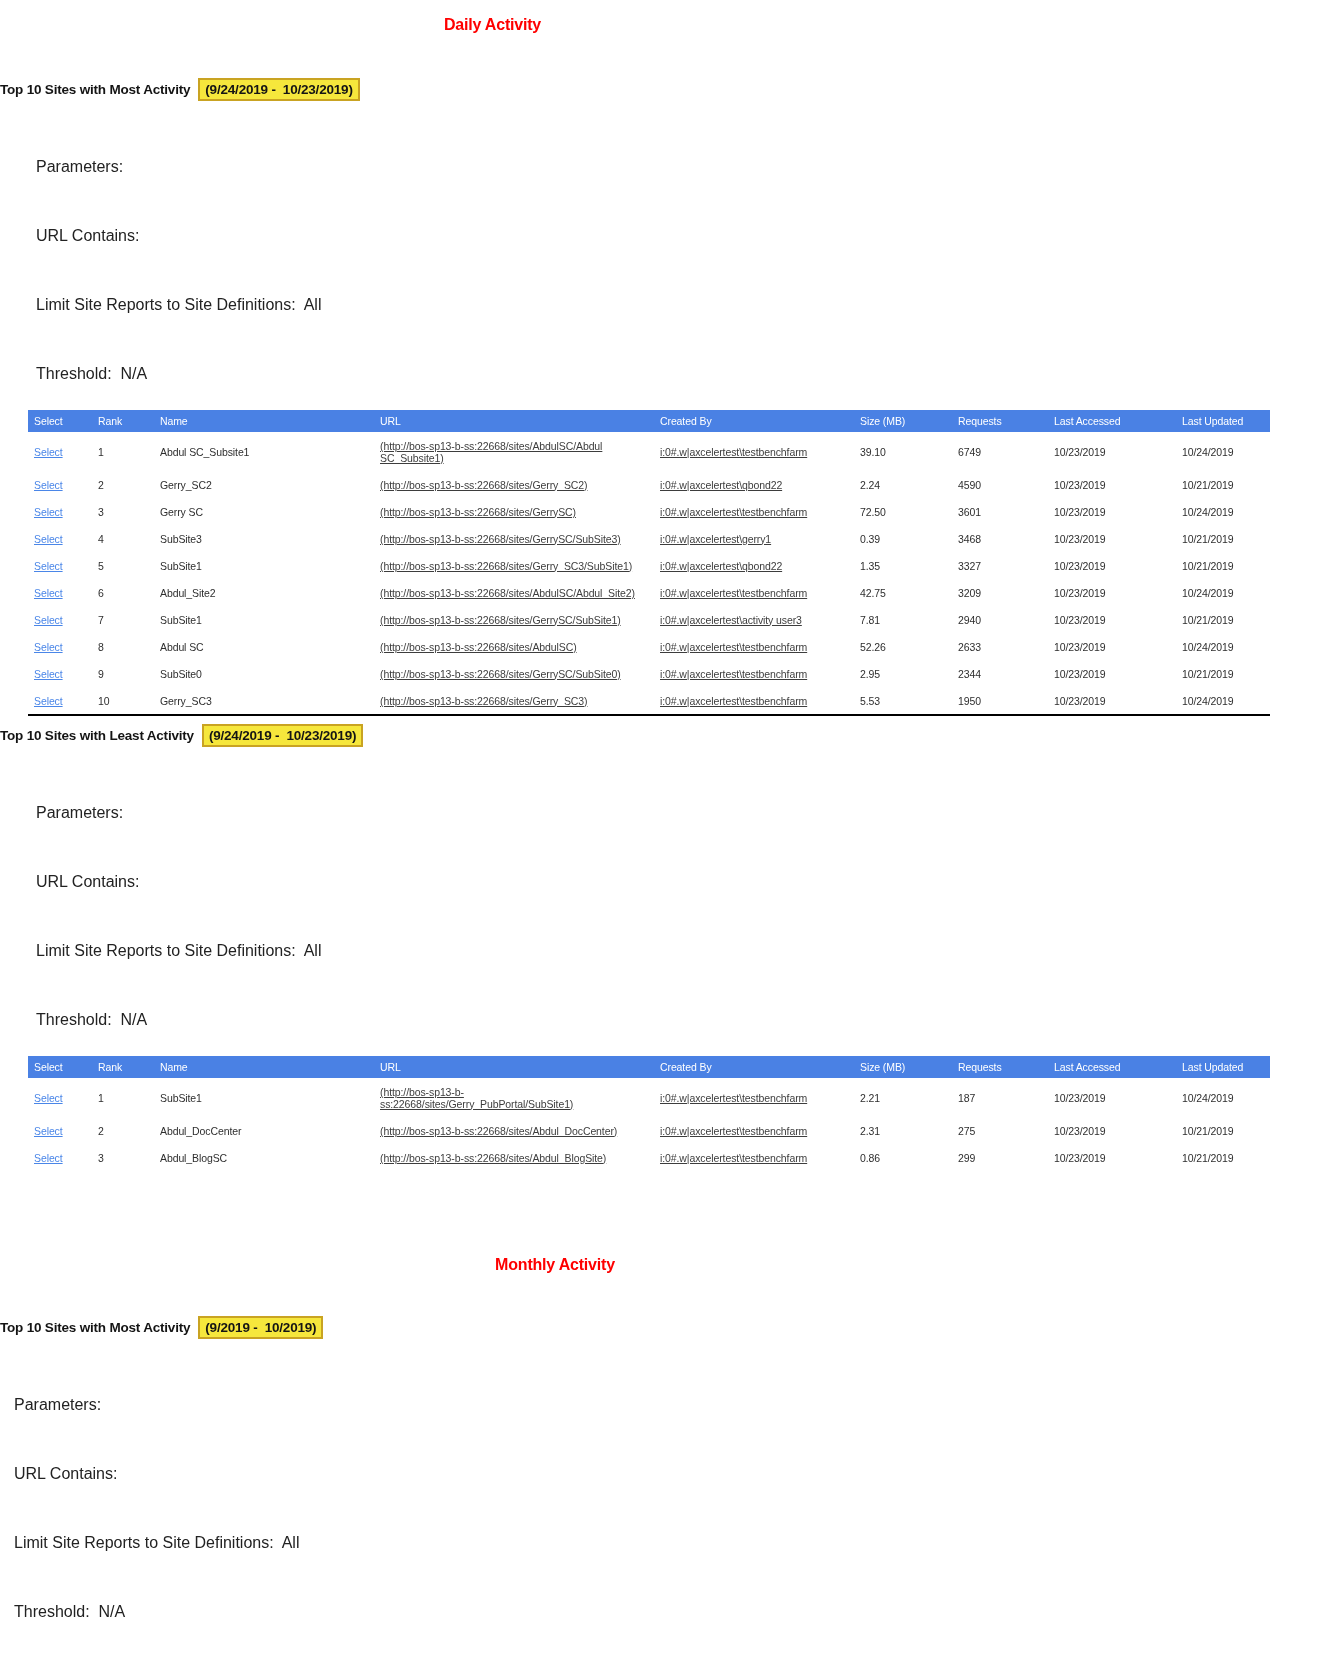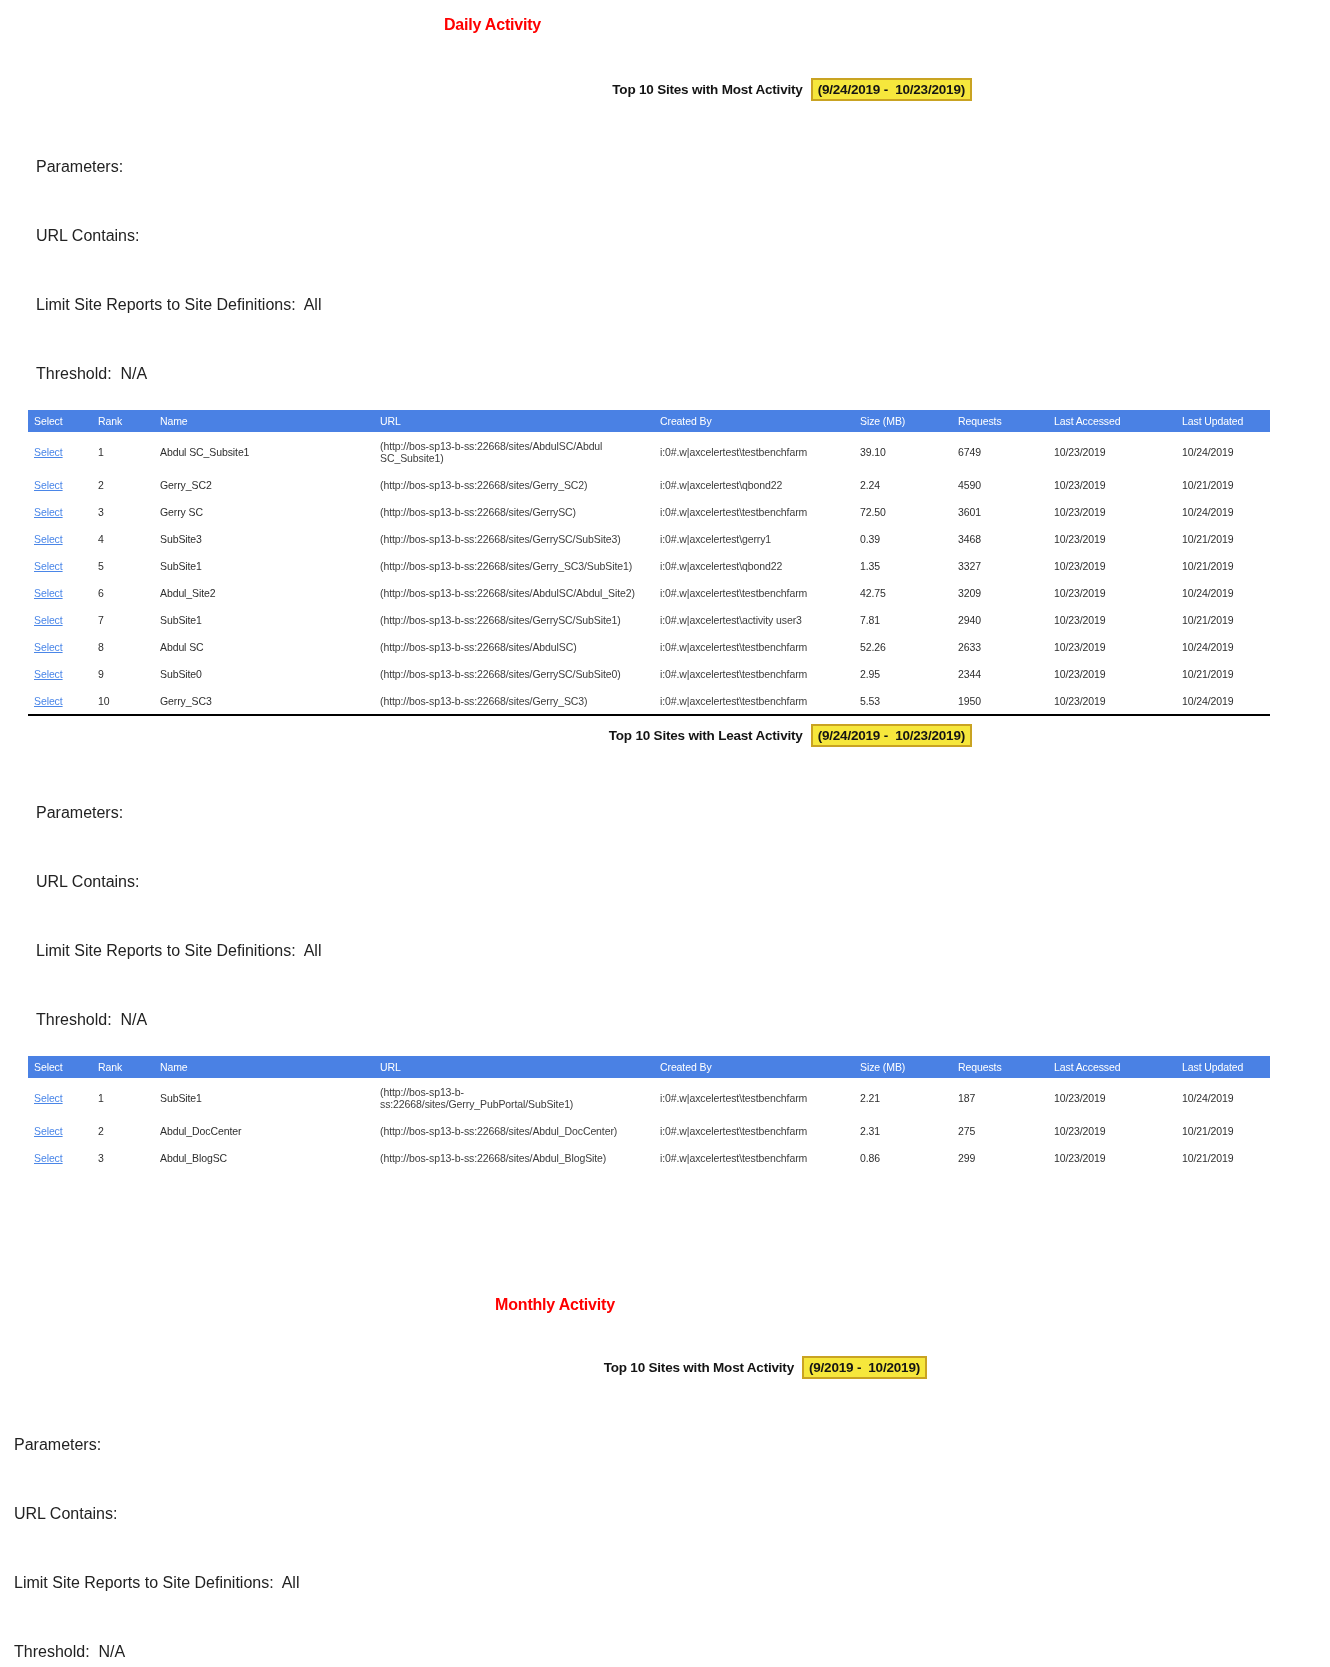--- a/index.html
+++ b/index.html
@@ -2,23 +2,23 @@
 <html><head>
 <meta charset="utf-8">
 <style>
   html,body{margin:0;padding:0;}
   body{
     width:1330px;height:1667px;overflow:hidden;background:#fff;
     font-family:"Liberation Sans",sans-serif;color:#303030;
   }
   .title-wrap{text-align:center;}
   .daily-title-wrap{width:985px;padding-top:16px;}
-  .monthly-title-wrap{width:1110px;margin-top:106px;}
+  .monthly-title-wrap{width:1110px;margin-top:66px;}
   .page-title{font-size:16px;font-weight:bold;color:#fe0000;letter-spacing:-0.2px;}
-  .heading-wrap{text-align:right;margin-left:12px;}
+  .heading-wrap{text-align:left;}
   .heading-wrap-daily{width:960px;margin-top:44px;}
   .heading-wrap-daily.least{margin-top:8px;}
   .heading-wrap-monthly{width:915px;margin-top:42px;}
   .section-heading{font-size:13.5px;font-weight:bold;color:#141414;letter-spacing:-0.2px;}
   .date-highlight{
     background:#f6e73c;border:2px solid #c9a322;padding:2px 5px;
     margin-left:8px;white-space:pre;display:inline-block;
   }
   .params{font-size:16px;line-height:23px;white-space:pre-wrap;color:#222;}
   .params-daily{margin-left:36px;margin-top:8px;}
@@ -27,21 +27,21 @@
   .daily-table{margin-left:28px;width:1242px;}
   table.report th{
     background:#4a81e4;color:#fff;font-weight:normal;text-align:left;
     padding:5px 6px;font-size:10.5px;white-space:nowrap;overflow:hidden;
   }
   table.report td{
     padding:7.5px 6px;vertical-align:middle;overflow-wrap:break-word;color:#2e2e2e;
   }
   .bordered{border-bottom:2px solid #000;}
   a.select-link{color:#4a86e8;text-decoration:underline;cursor:pointer;}
-  a.url-link,a.user-link{color:#3d3d3d;cursor:pointer;}
+  a.url-link,a.user-link{color:#3d3d3d;text-decoration:underline;cursor:pointer;}
   .clip{height:136px;overflow:hidden;}
 </style>
 </head>
 <body>
 
 <div class="title-wrap daily-title-wrap">
   <span class="page-title">Daily Activity</span>
 </div>
 
 <div class="heading-wrap heading-wrap-daily">

